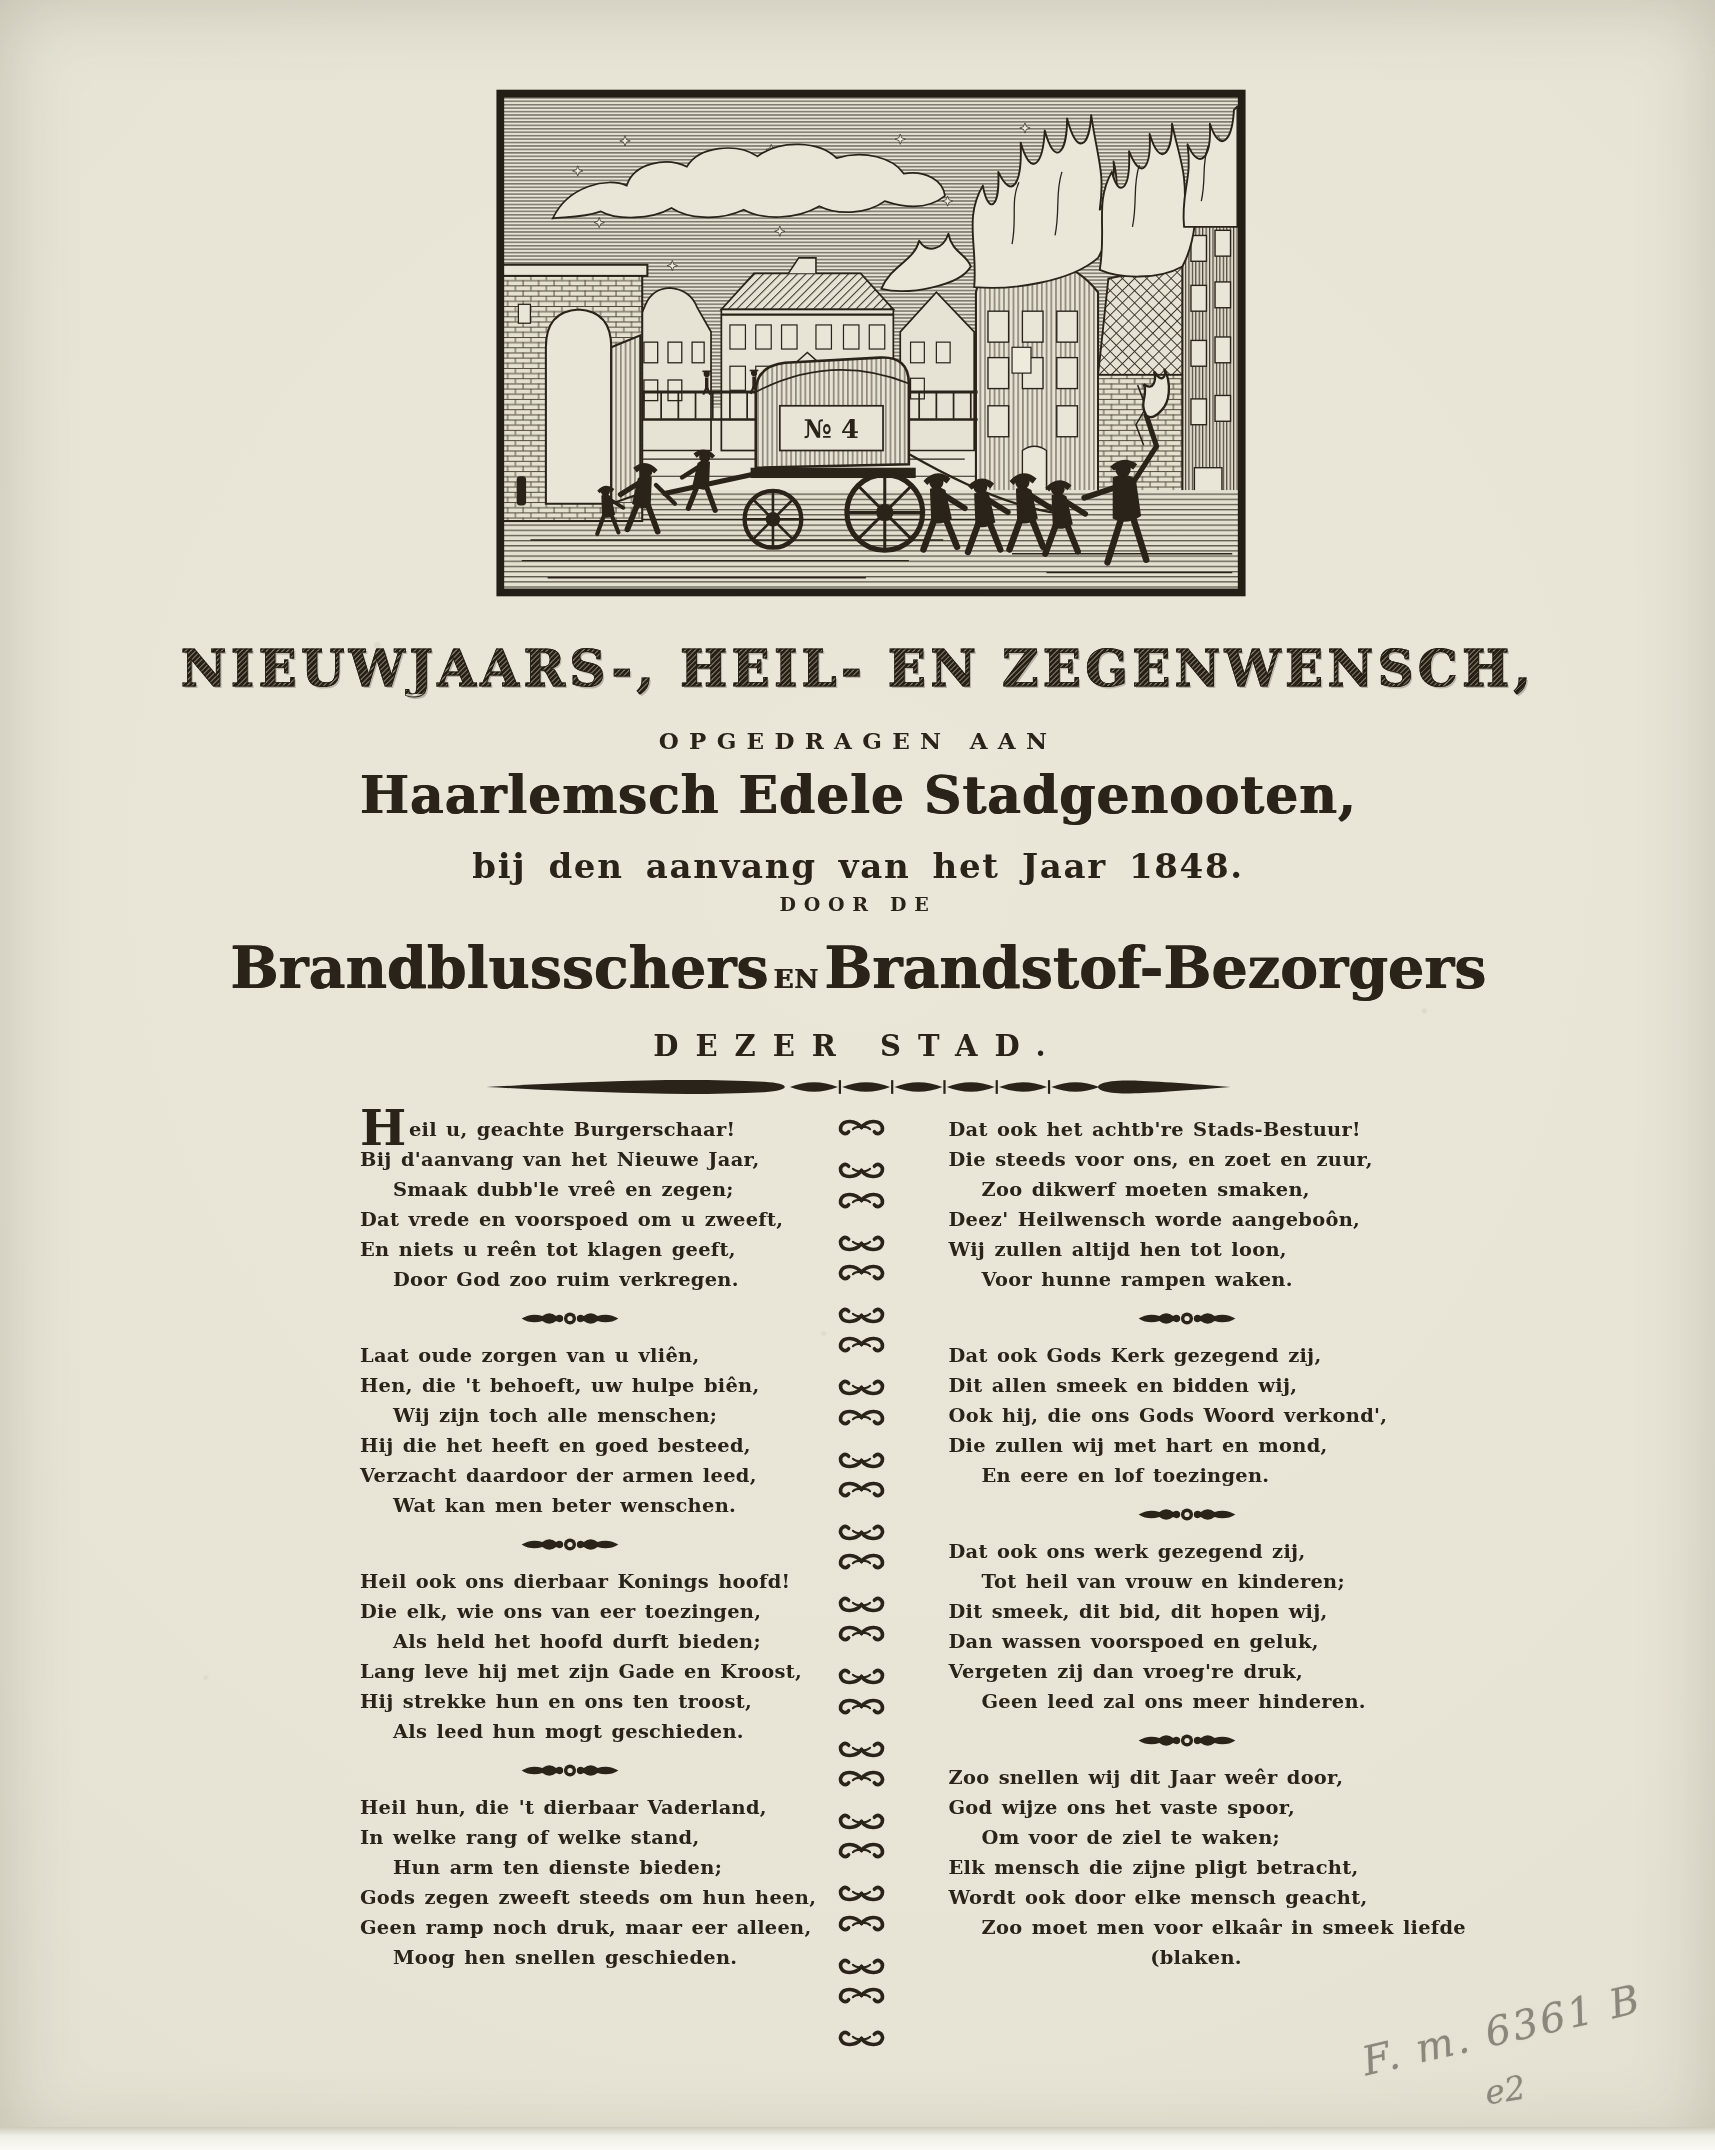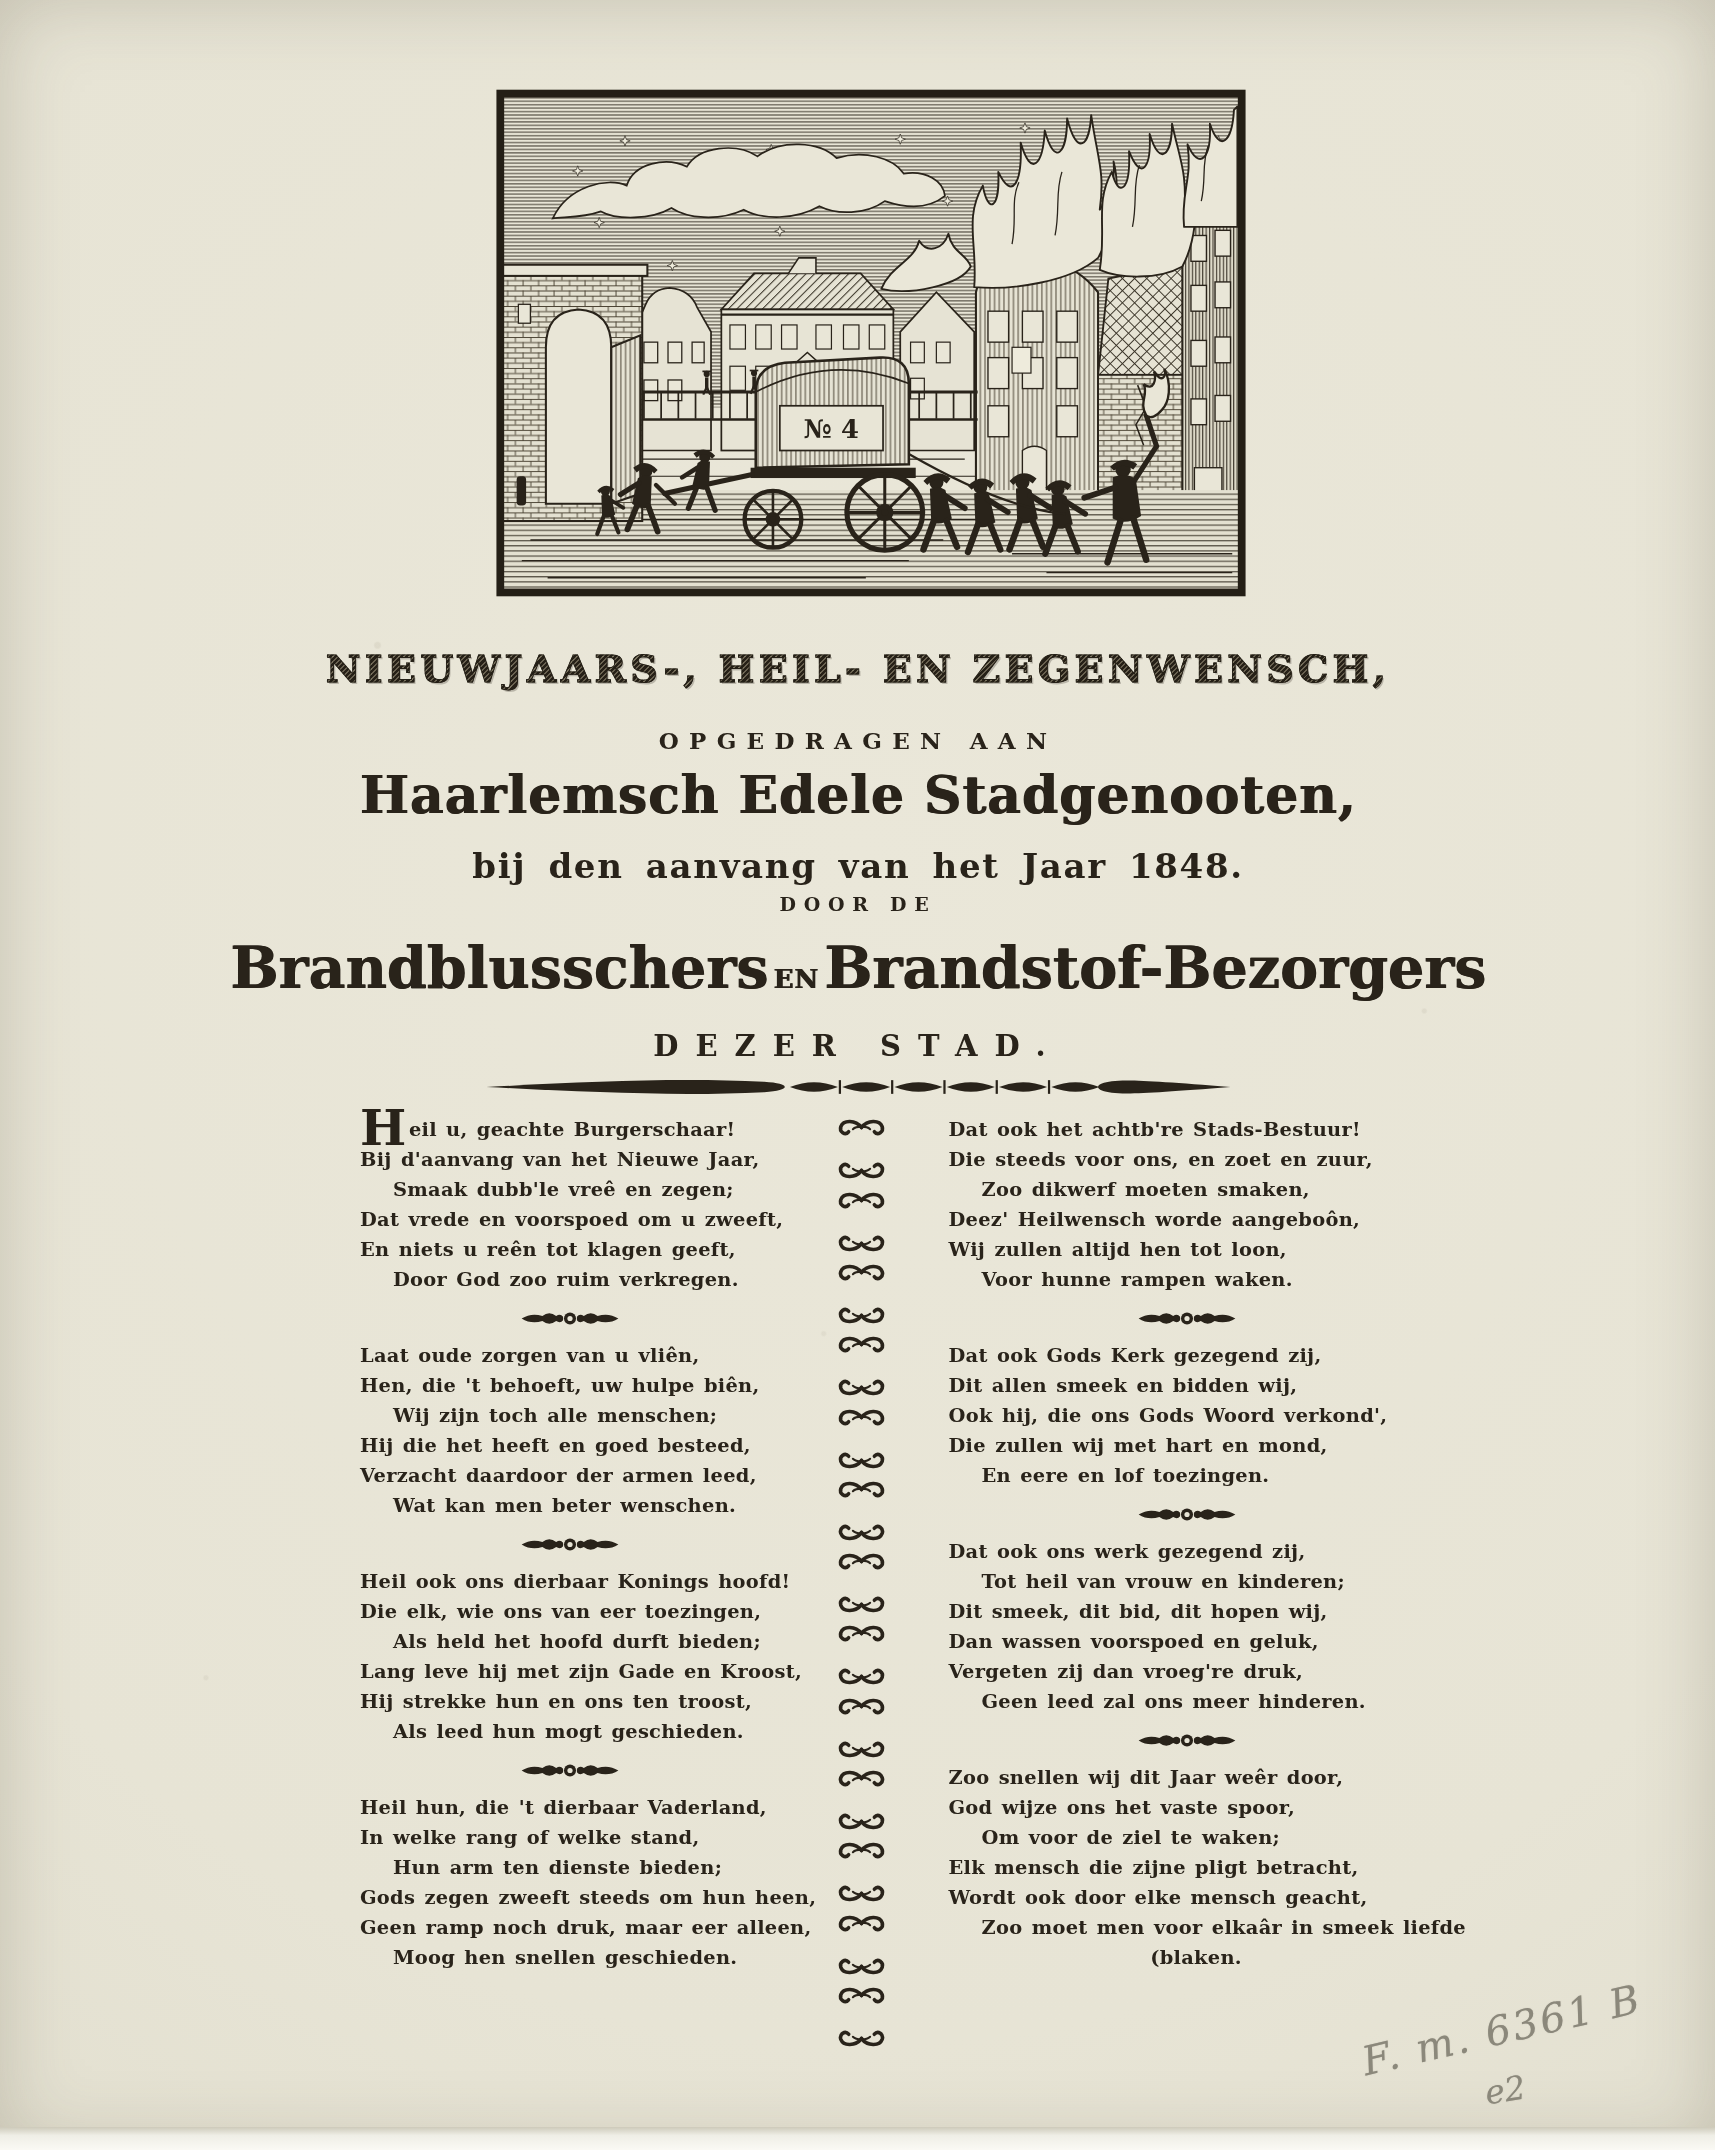--- a/index.html
+++ b/index.html
@@ -20,21 +20,21 @@
   .page::after{ 
     content:"";position:absolute;left:0;right:0;bottom:0;height:24px;
     background:linear-gradient(180deg,#cdcaba 0%,#efeee6 35%,#fbfaf5 100%);
   }
   
   .engraving{position:absolute;left:496px;top:89px;width:750px;height:508px;margin:0;}
   .engraving svg{display:block;width:100%;height:100%;}
   
   .titles{position:absolute;left:0;right:0;top:644px;text-align:center;}
   .deco-title{
-    margin:0 0 34px 0;font-size:38px;line-height:50px;font-weight:bold;
+    margin:0 0 34px 0;font-size:50px;line-height:50px;font-weight:bold;
     letter-spacing:4.3px;color:#2a251c;text-shadow:1.7px 1.7px 0 rgba(42,37,28,.25);
   }
   @supports ((background-clip:text) or (-webkit-background-clip:text)){
     .deco-title{
       background:repeating-linear-gradient(135deg,#241f16 0 2.2px,#7c7561 2.2px 3.6px);
       -webkit-background-clip:text;background-clip:text;color:transparent;
       -webkit-text-stroke:0.9px #241f16;
     }
   }
   .dedication{font-size:23px;line-height:26px;font-weight:bold;letter-spacing:10.3px;margin-bottom:10.3px;}

